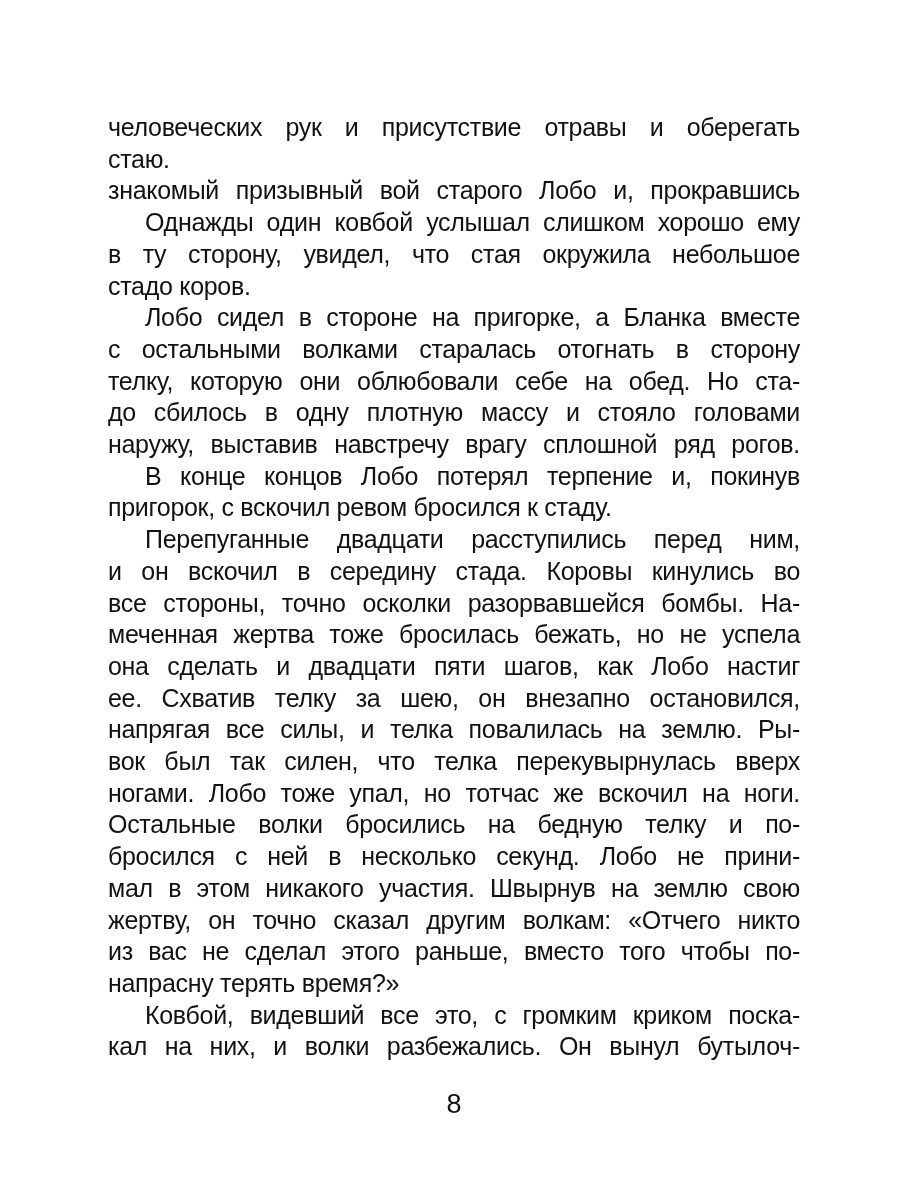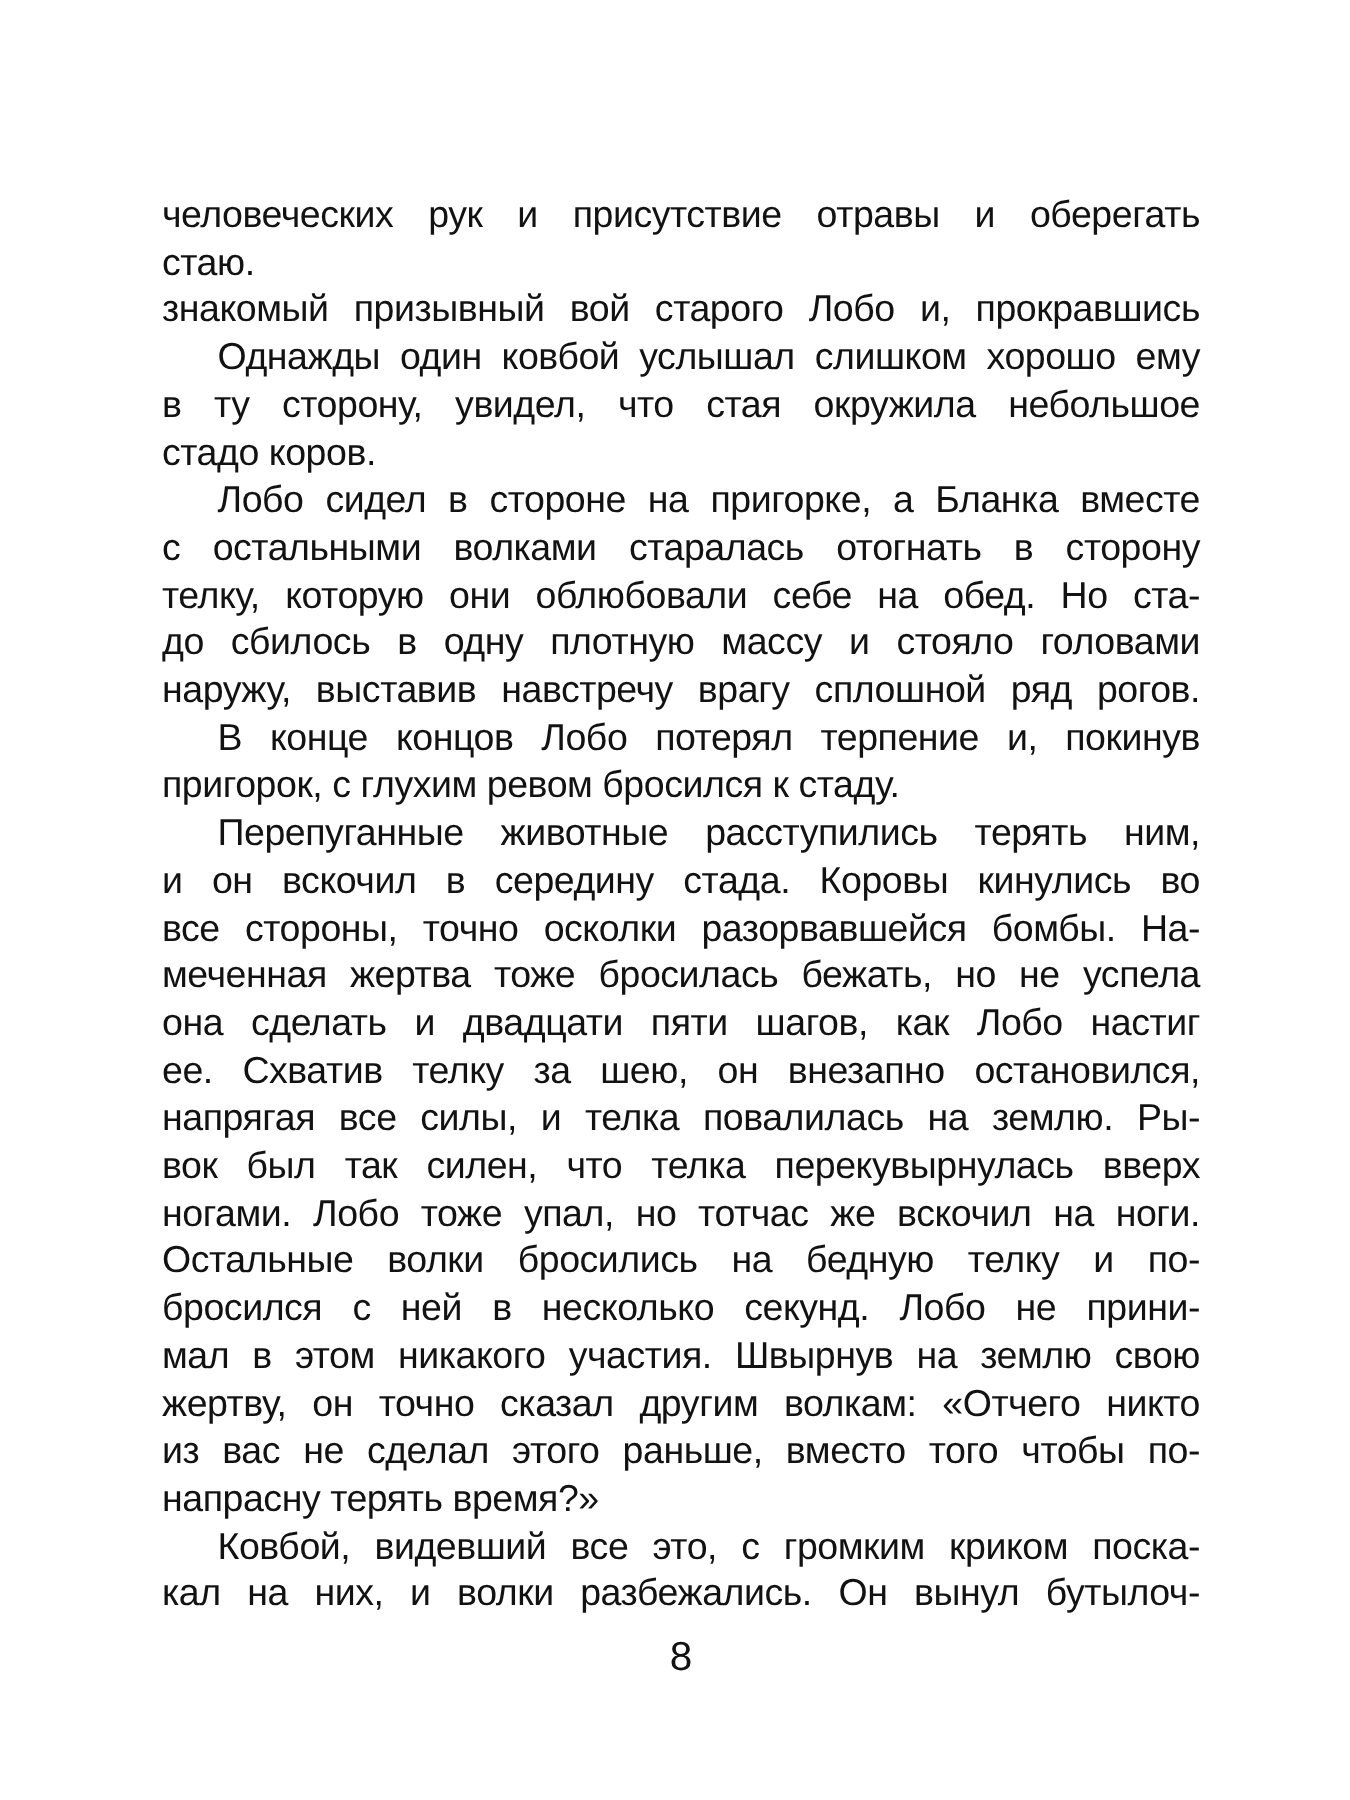--- a/index.html
+++ b/index.html
@@ -12,21 +12,21 @@
     width: 900px;
     height: 1200px;
     background: #ffffff;
     font-family: "Liberation Sans", "DejaVu Sans", sans-serif;
     color: #121212;
     overflow: hidden;
   }
   .text-block {
     position: absolute;
     left: 108px;
-    top: 128px;
+    top: 112px;
     width: 692px;
     font-size: 25px;
     line-height: 31.7px;
     letter-spacing: -0.3px;
   }
   .line {
     text-align: left;
     white-space: normal;
   }
   .line.justify {
@@ -57,22 +57,22 @@
       <div class="line justify">знакомый призывный вой старого Лобо и, прокравшись</div>
       <div class="line indent justify">Однажды один ковбой услышал слишком хорошо ему</div>
       <div class="line justify">в ту сторону, увидел, что стая окружила небольшое</div>
       <div class="line">стадо коров.</div>
       <div class="line indent justify">Лобо сидел в стороне на пригорке, а Бланка вместе</div>
       <div class="line justify">с остальными волками старалась отогнать в сторону</div>
       <div class="line justify">телку, которую они облюбовали себе на обед. Но ста-</div>
       <div class="line justify">до сбилось в одну плотную массу и стояло головами</div>
       <div class="line justify">наружу, выставив навстречу врагу сплошной ряд рогов.</div>
       <div class="line indent justify">В конце концов Лобо потерял терпение и, покинув</div>
-      <div class="line">пригорок, с глухим ревом бросился к стаду.</div>
-      <div class="line indent justify">Перепуганные животные расступились терять ним,</div>
+      <div class="line">пригорок, с вскочил ревом бросился к стаду.</div>
+      <div class="line indent justify">Перепуганные двадцати расступились перед ним,</div>
       <div class="line justify">и он вскочил в середину стада. Коровы кинулись во</div>
       <div class="line justify">все стороны, точно осколки разорвавшейся бомбы. На-</div>
       <div class="line justify">меченная жертва тоже бросилась бежать, но не успела</div>
       <div class="line justify">она сделать и двадцати пяти шагов, как Лобо настиг</div>
       <div class="line justify">ее. Схватив телку за шею, он внезапно остановился,</div>
       <div class="line justify">напрягая все силы, и телка повалилась на землю. Ры-</div>
       <div class="line justify">вок был так силен, что телка перекувырнулась вверх</div>
       <div class="line justify">ногами. Лобо тоже упал, но тотчас же вскочил на ноги.</div>
       <div class="line justify">Остальные волки бросились на бедную телку и по-</div>
       <div class="line justify">бросился с ней в несколько секунд. Лобо не прини-</div>

